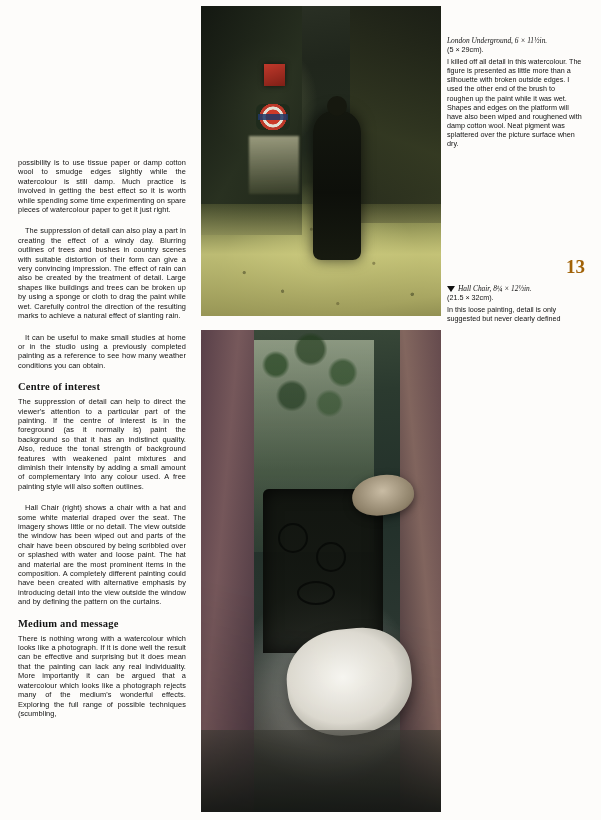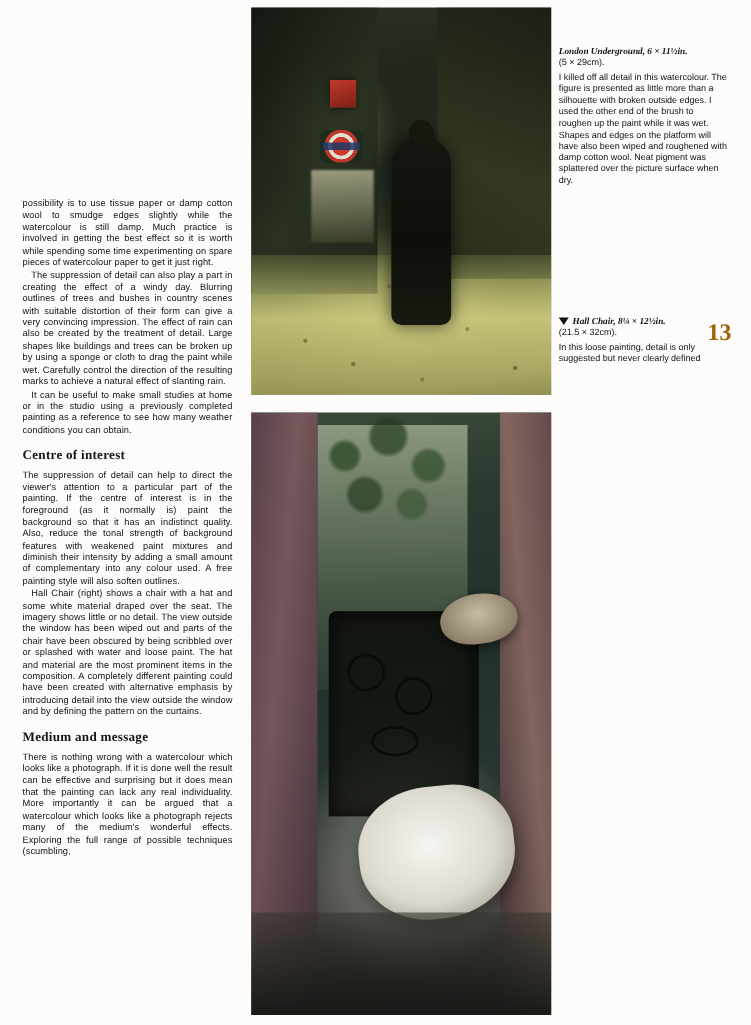--- a/index.html
+++ b/index.html
@@ -35,61 +35,61 @@
     text-align: justify;
     color: #111;
     letter-spacing: 0.01em;
   }
   .body-text p {
     margin: 0 0 0 0;
     text-indent: 0;
   }
   .body-text p + p {
     text-indent: 7px;
-    margin-top: 1px;
+    margin-top: 12px;
   }
   .section-head {
     font-family: "Liberation Serif", serif;
     font-size: 10.5px;
     color: #141414;
     margin: 11px 0 5px 0;
     letter-spacing: 0.02em;
   }
 
   
   .cap {
     position: absolute;
     font-size: 7.2px;
     line-height: 9.1px;
     color: #111;
     width: 135px;
   }
   .cap-title {
     font-family: "Liberation Serif", serif;
-    font-weight: bold;
+    font-weight: normal;
     font-style: italic;
     font-size: 7.4px;
     display: block;
     margin-bottom: 0px;
   }
   .cap-sub {
     display: block;
     font-size: 7.2px;
     margin-bottom: 3px;
   }
   .cap-body {
     display: block;
   }
   #cap-underground {
     left: 447px;
     top: 36px;
   }
   #cap-hallchair {
     left: 447px;
-    top: 252px;
+    top: 284px;
   }
   .tri-down {
     display: inline-block;
     width: 0;
     height: 0;
     border-left: 4px solid transparent;
     border-right: 4px solid transparent;
     border-top: 6px solid #111;
     vertical-align: middle;
     margin-right: 3px;

